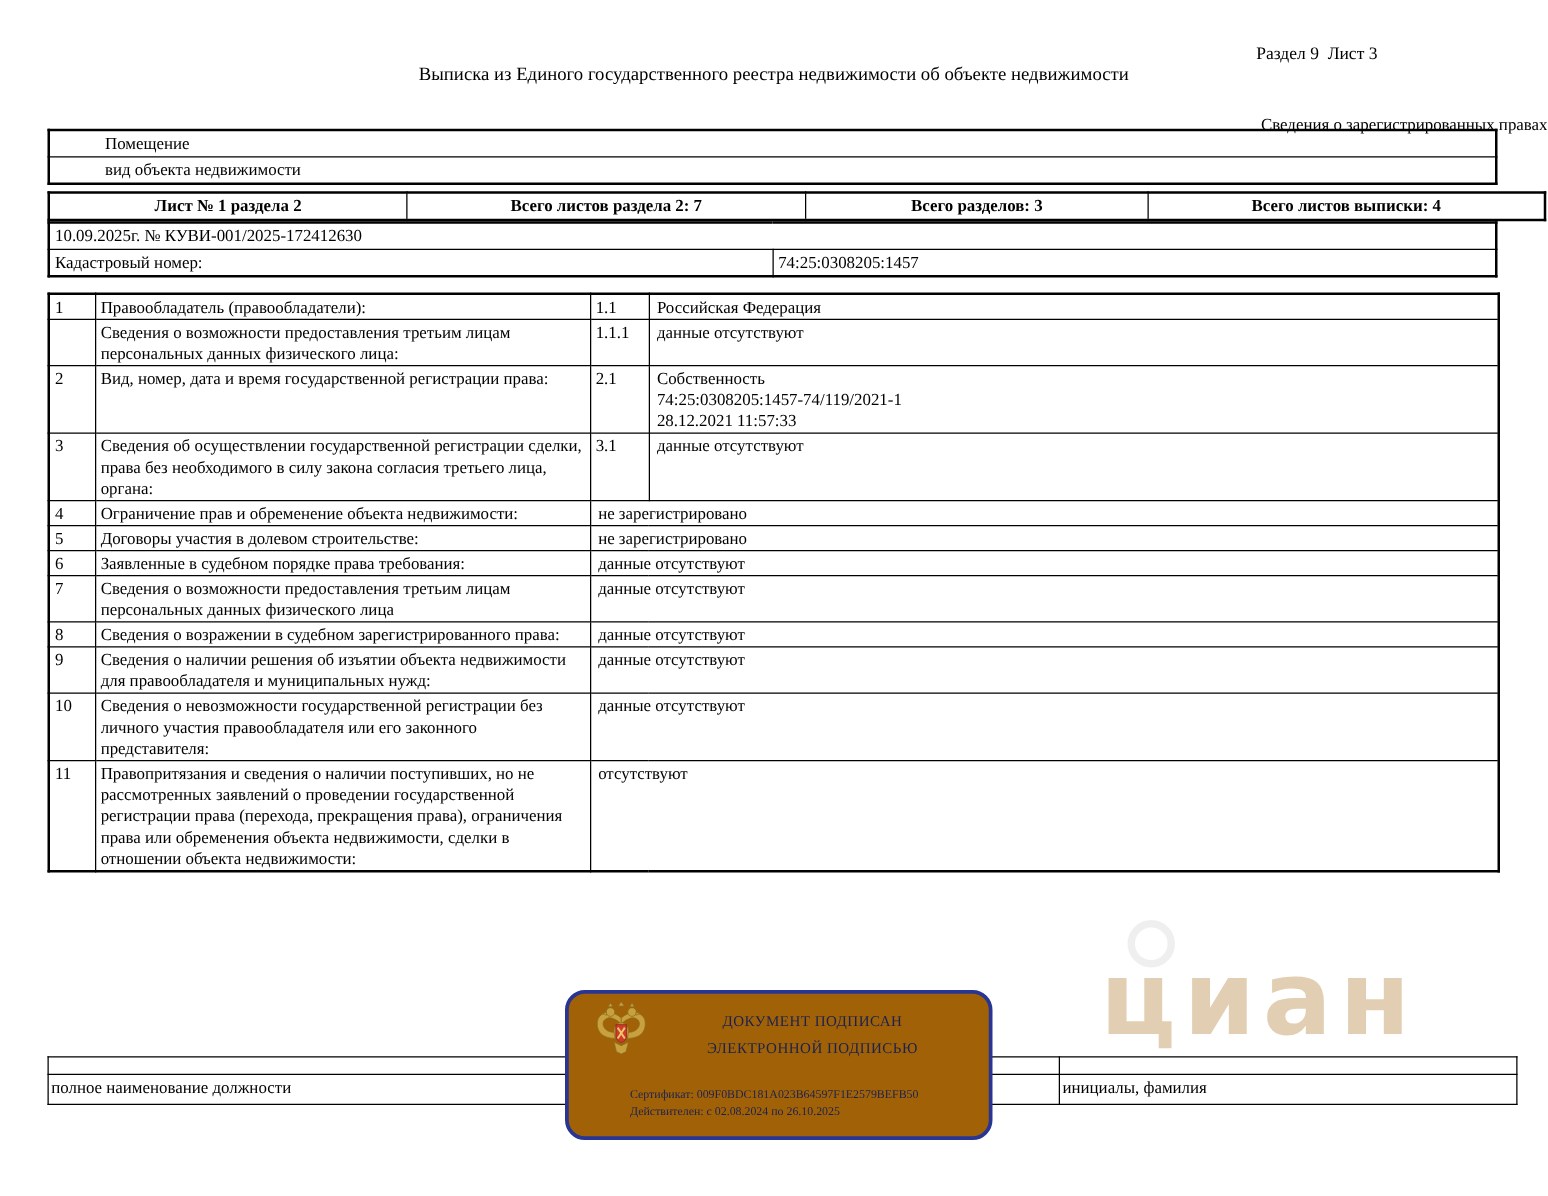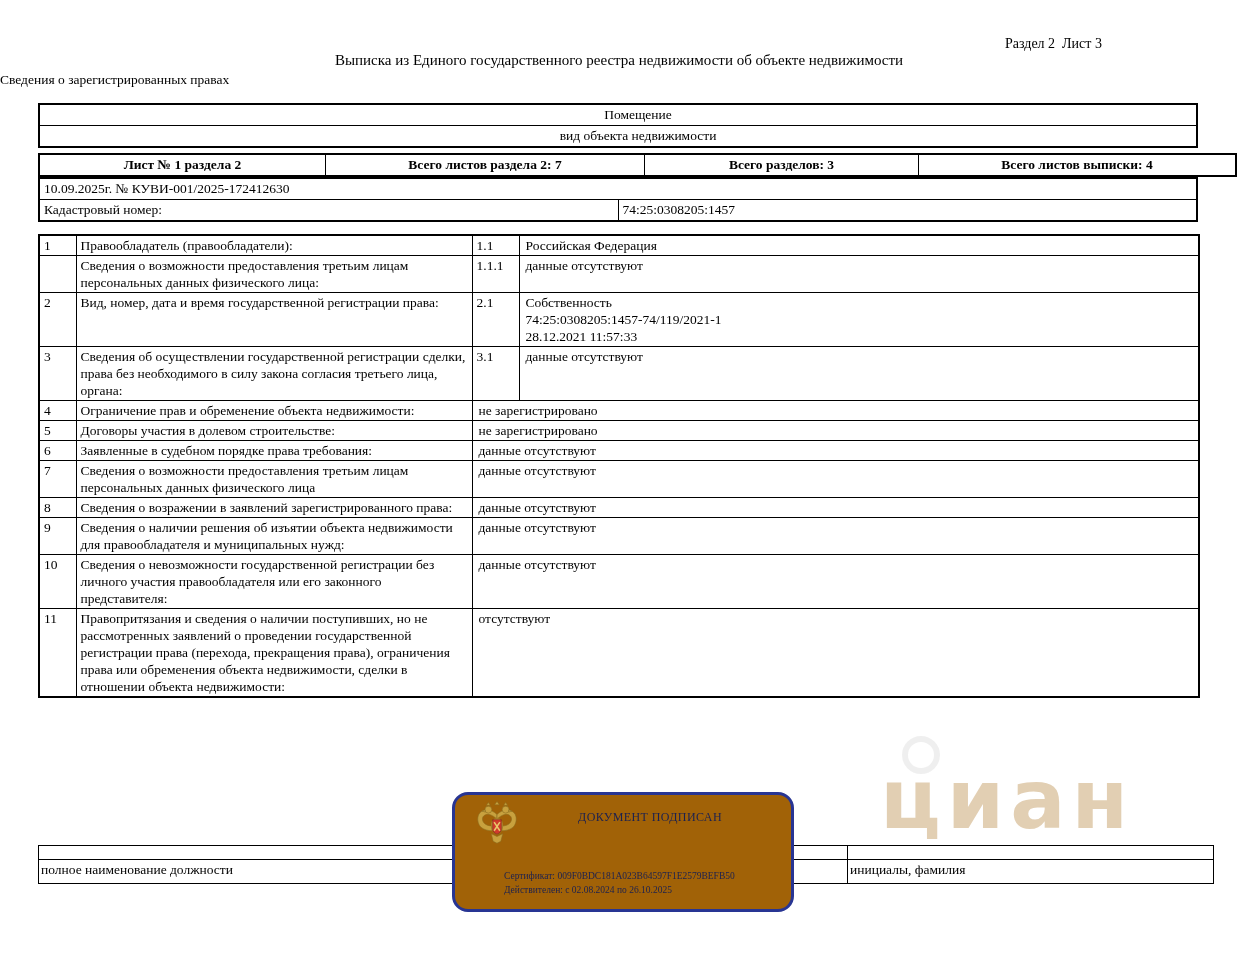--- a/index.html
+++ b/index.html
@@ -1,28 +1,28 @@
 <!DOCTYPE html>
 <html><head>
 <meta charset="utf-8">
 <style>
   html,body{margin:0;padding:0;background:#ffffff;}
   body{font-family:"Liberation Serif", serif; color:#000; font-size:13.5px;}
   .page{position:relative; width:1238px; height:957px; background:#fff; overflow:hidden;}
 
   .corner{position:absolute; top:36px; left:1005px; width:180px; font-size:14px; white-space:pre;}
   .title{position:absolute; top:52px; left:0; width:1238px; text-align:center; font-size:15px;}
-  .subtitle{position:absolute; top:72px; left:0; width:1238px; text-align:left; font-size:13.5px;}
+  .subtitle{position:absolute; top:92px; left:0; width:1238px; text-align:right; font-size:13.5px;}
 
   table{border-collapse:collapse; table-layout:fixed;}
   .doc-table{position:absolute; left:38px; width:1160px; border:2px solid #000;}
   .doc-table td{border:1px solid #000; padding:1px 4px; vertical-align:top; line-height:17px; overflow:hidden;}
 
   .tableA{top:103px;}
-  .tableA td{text-align:center; height:18px;padding-left:44px;}
+  .tableA td{height:18px;padding-left:44px;}
 
   .tableB{top:153px;font-weight:bold;}
   .tableB td{text-align:center; height:18px;}
 
   .tableC{top:177px;}
   .tableC td{height:18px;}
 
   .rights{top:234px;}
   .rights td.c-num{text-align:left;}
   .rights td.c-val{white-space:pre-line; padding-left:6px;}
@@ -49,21 +49,21 @@
 <body>
 
 <div class="page">
 
   <div class="watermark">
     <span class="wm-ring"></span>
     <span>циан</span>
   </div>
 
   <div class="layer">
-    <div class="corner">Раздел 2  Лист 3</div>
+    <div class="corner">Раздел 9  Лист 3</div>
     <div class="title">Выписка из Единого государственного реестра недвижимости об объекте недвижимости</div>
     <div class="subtitle">Сведения о зарегистрированных правах</div>
 
     <table class="doc-table tableA">
       <tbody>
           <tr>
         <td>Помещение</td>
       </tr>
       <tr>
         <td>вид объекта недвижимости</td>
@@ -143,21 +143,21 @@
             <td class="c-attr">Заявленные в судебном порядке права требования:</td>
             <td class="c-val" colspan="2">данные отсутствуют</td>
           </tr>
           <tr>
             <td class="c-num">7</td>
             <td class="c-attr">Сведения о возможности предоставления третьим лицам персональных данных физического лица</td>
             <td class="c-val" colspan="2">данные отсутствуют</td>
           </tr>
           <tr>
             <td class="c-num">8</td>
-            <td class="c-attr">Сведения о возражении в заявлений зарегистрированного права:</td>
+            <td class="c-attr">Сведения о возражении в судебном зарегистрированного права:</td>
             <td class="c-val" colspan="2">данные отсутствуют</td>
           </tr>
           <tr>
             <td class="c-num">9</td>
             <td class="c-attr">Сведения о наличии решения об изъятии объекта недвижимости для правообладателя и муниципальных нужд:</td>
             <td class="c-val" colspan="2">данные отсутствуют</td>
           </tr>
           <tr>
             <td class="c-num">10</td>
             <td class="c-attr">Сведения о невозможности государственной регистрации без личного участия правообладателя или его законного представителя:</td>
@@ -200,20 +200,21 @@
         <path d="M29 4.5 L33 4.5 L31 1.5 Z"></path>
         <path d="M19.5 4 L24.5 4 L22 0.5 Z"></path>
         <path d="M22 18 C18 18 16 21 16 25 C16 30 18 33 22 35 C26 33 28 30 28 25 C28 21 26 18 22 18 Z"></path>
         <path d="M16 34 L22 37 L28 34 L26 42 L22 44 L18 42 Z"></path>
       </g>
       <path d="M17.5 19.5 L26.5 19.5 L26.5 29 C26.5 32 24.5 33.5 22 34.5 C19.5 33.5 17.5 32 17.5 29 Z" fill="#D03A2B" stroke="#7a1f16" stroke-width="0.6"></path>
       <path d="M19 22 L25 31 M25 22 L19 31" stroke="#E8C86B" stroke-width="1.6" fill="none"></path>
     </svg>
     <div class="stamp-head">
       <div>ДОКУМЕНТ ПОДПИСАН</div>
+      <div>ЭЛЕКТРОННОЙ ПОДПИСЬЮ</div>
     </div>
     <div class="stamp-details">
       <div>Сертификат: 009F0BDC181A023B64597F1E2579BEFB50</div>
       <div>Действителен: с 02.08.2024 по 26.10.2025</div>
     </div>
   </div>
 
 </div>
 
 </body></html>

